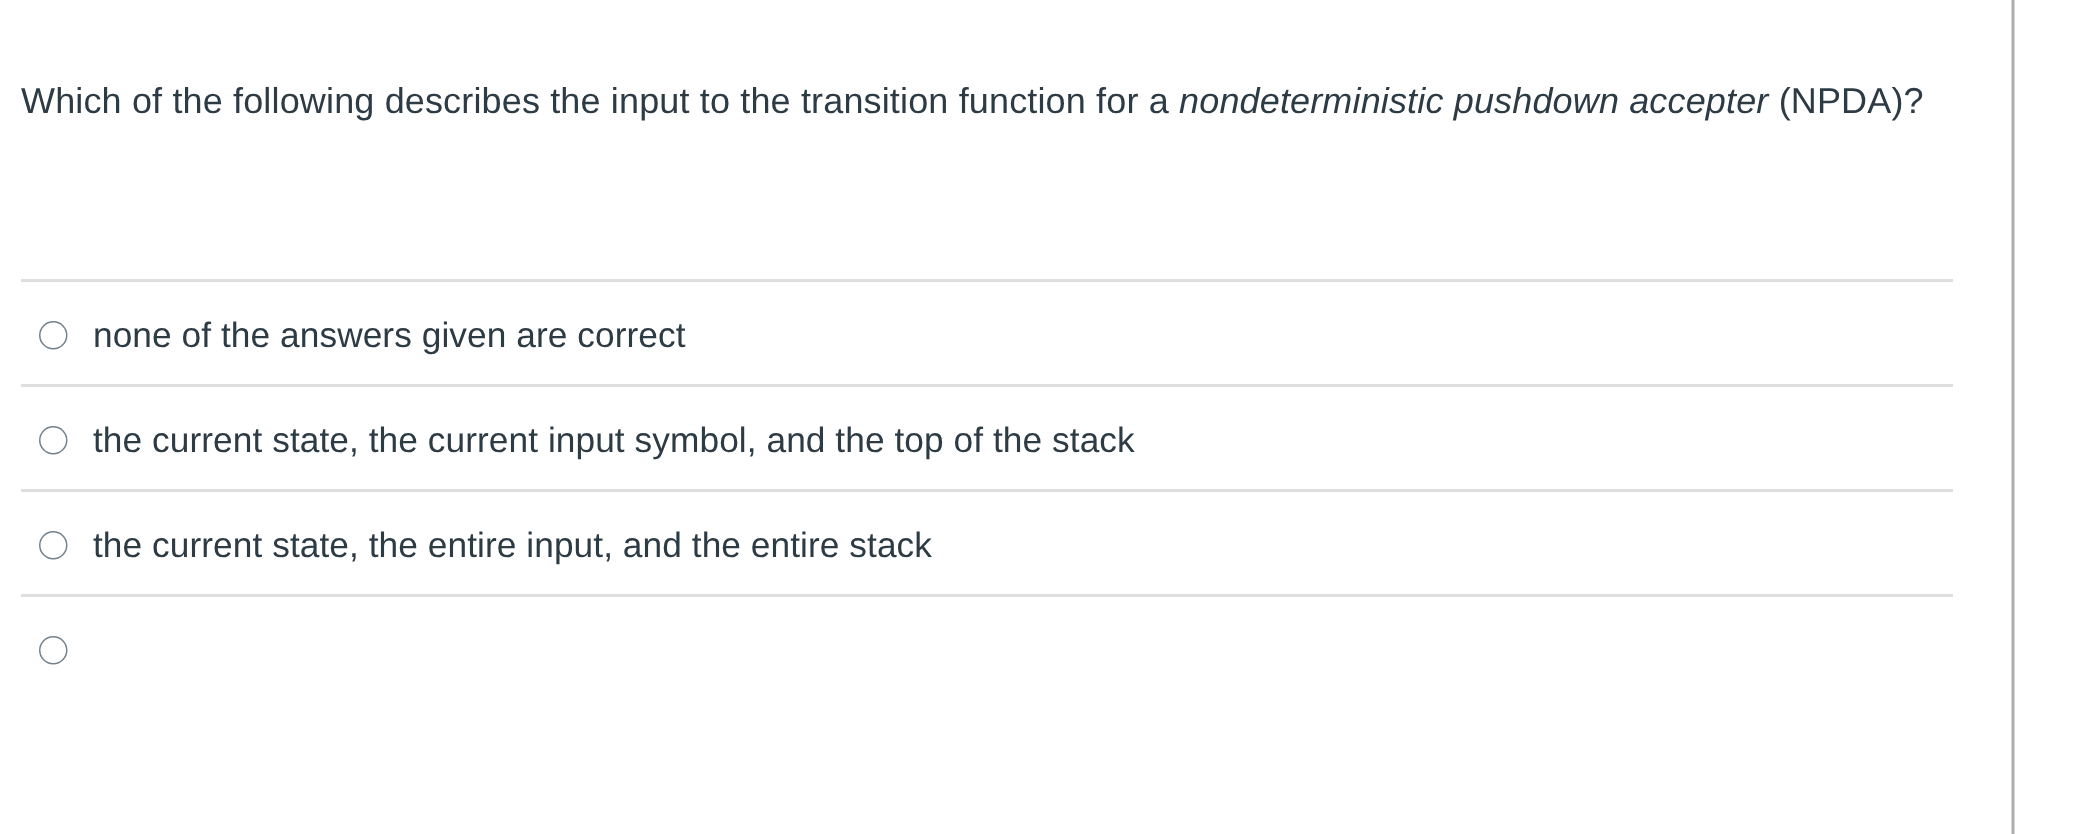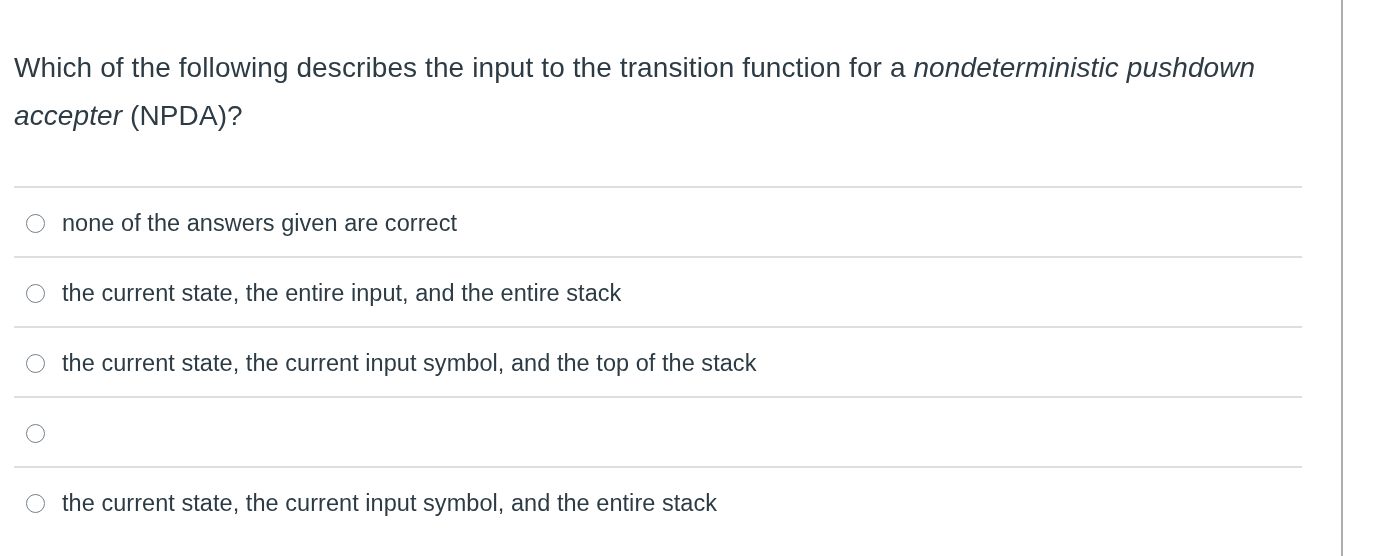--- a/index.html
+++ b/index.html
@@ -40,21 +40,21 @@
     left: 0;
     width: 1302px;
     height: 556px;
   }
 
   .question-text {
     position: absolute;
     top: 44px;
     left: 14px;
     width: 1280px;
-    font-size: 28px;
+    font-size: 24px;
     line-height: 48px;
     font-weight: 400;
     color: #2d3b45;
     letter-spacing: 0.1px;
     white-space: normal;
   }
   .question-text .em {
     font-style: italic;
   }
 
@@ -116,42 +116,36 @@
       <div class="answer-row">
         <div class="answer-inner">
           <span class="radio"></span>
           <span class="answer-label">none of the answers given are correct</span>
         </div>
       </div>
 
       <div class="answer-row">
         <div class="answer-inner">
           <span class="radio"></span>
-          <span class="answer-label">the current state, the entire input, and the entire stack</span>
+          <span class="answer-label">the current state, the current input symbol, and the top of the stack</span>
         </div>
       </div>
 
       <div class="answer-row">
         <div class="answer-inner">
           <span class="radio"></span>
-          <span class="answer-label">the current state, the current input symbol, and the top of the stack</span>
+          <span class="answer-label">the current state, the entire input, and the entire stack</span>
         </div>
       </div>
 
       <div class="answer-row">
         <div class="answer-inner">
           <span class="radio"></span>
         </div>
       </div>
 
-      <div class="answer-row">
-        <div class="answer-inner">
-          <span class="radio"></span>
-          <span class="answer-label">the current state, the current input symbol, and the entire stack</span>
-        </div>
-      </div>
 
     </div>
   </div>
 
   <div class="right-rule"></div>
 
 </div>
 
 </body></html>

